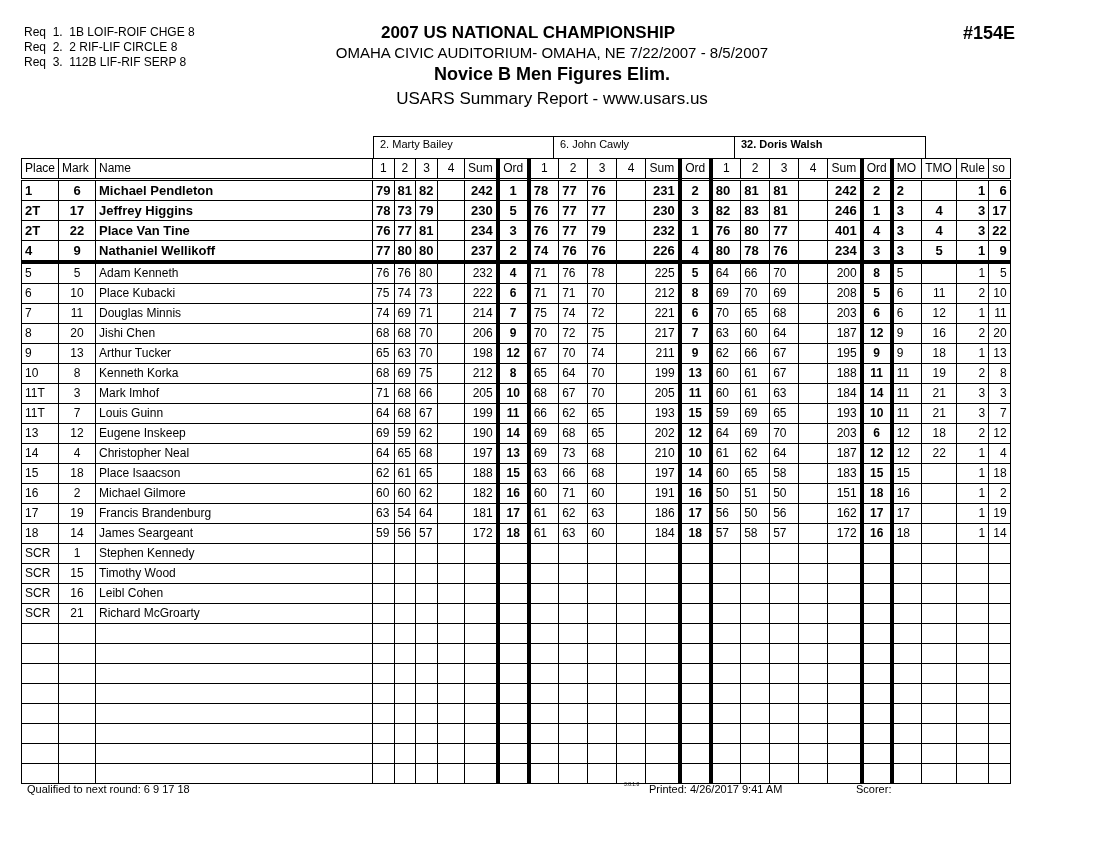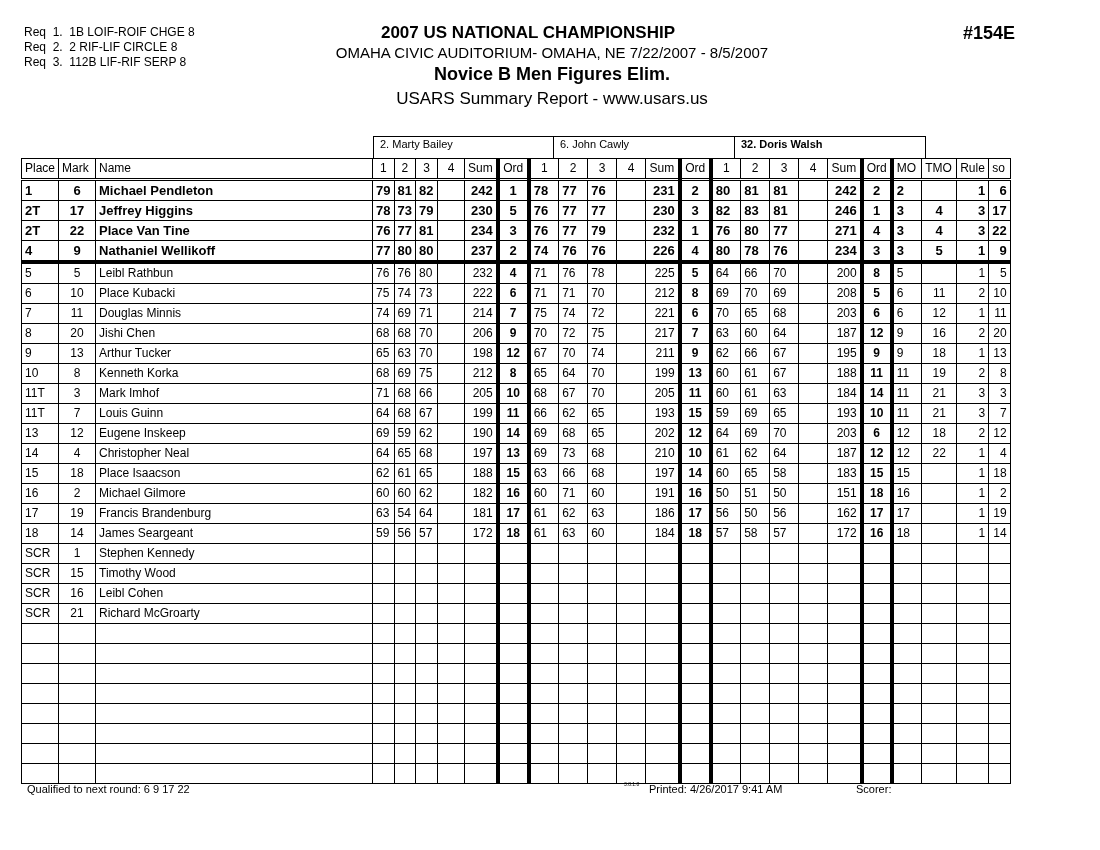--- a/index.html
+++ b/index.html
@@ -171,21 +171,21 @@
         <td class="thickL">76</td>
         <td>77</td>
         <td>79</td>
         <td></td>
         <td class="r">232</td>
         <td class="c ord thickL">1</td>
         <td class="thickL">76</td>
         <td>80</td>
         <td>77</td>
         <td></td>
-        <td class="r">271</td>
+        <td class="r">401</td>
         <td class="c ord thickL">4</td>
         <td class="thickL">3</td>
         <td class="c">4</td>
         <td class="r">3</td>
         <td class="r">22</td>
       </tr>
       <tr class="bold sep">
         <td>4</td>
         <td class="c">9</td>
         <td>Nathaniel Wellikoff</td>
@@ -208,21 +208,21 @@
         <td class="r">234</td>
         <td class="c ord thickL">3</td>
         <td class="thickL">3</td>
         <td class="c">5</td>
         <td class="r">1</td>
         <td class="r">9</td>
       </tr>
       <tr>
         <td>5</td>
         <td class="c">5</td>
-        <td>Leibl Rathbun</td>
+        <td>Adam Kenneth</td>
         <td>76</td>
         <td>76</td>
         <td>80</td>
         <td></td>
         <td class="r">232</td>
         <td class="c ord thickL">4</td>
         <td class="thickL">71</td>
         <td>76</td>
         <td>78</td>
         <td></td>
@@ -910,16 +910,16 @@
         <td class="r" style="height: 20px;"></td>
         <td class="c ord thickL" style="height: 20px;"></td>
         <td class="thickL" style="height: 20px;"></td>
         <td style="height: 20px;"></td>
         <td style="height: 20px;"></td>
         <td style="height: 20px;"></td>
       </tr>
     </tbody>
 </table>
 
-<div class="footer" style="left:27px;">Qualified to next round:   6 9 17 22</div>
+<div class="footer" style="left:27px;">Qualified to next round:   6 9 17 18</div>
 <div class="tiny">3.8.1.8</div>
 <div class="footer" style="left:649px;">Printed:  4/26/2017  9:41 AM</div>
 <div class="footer" style="left:856px;">Scorer:</div>
 
 </body></html>

